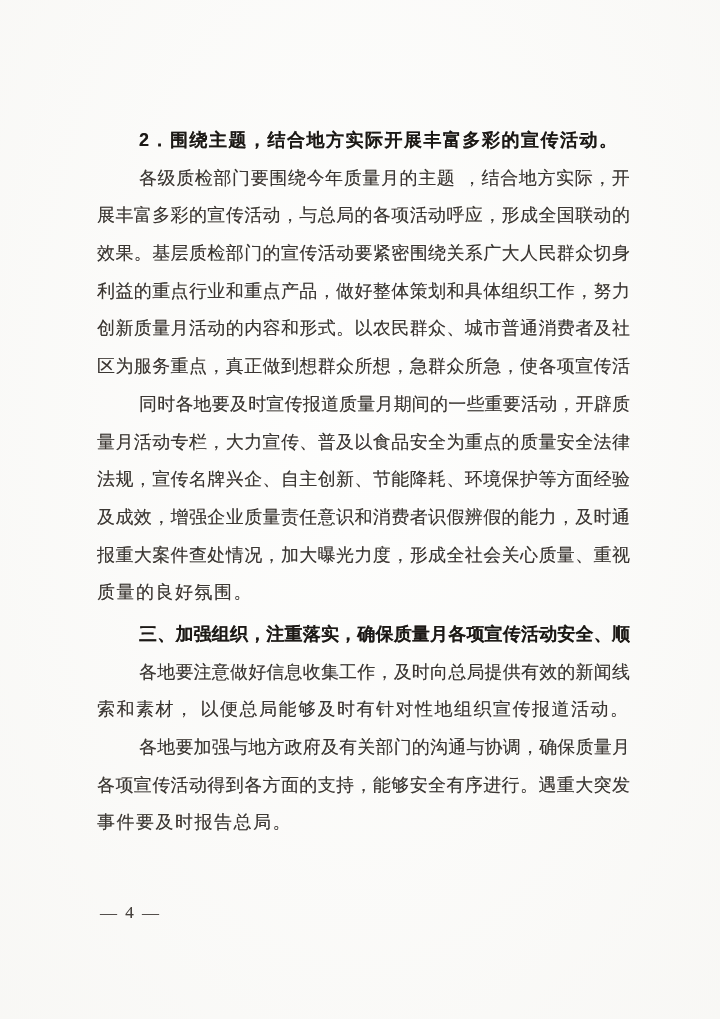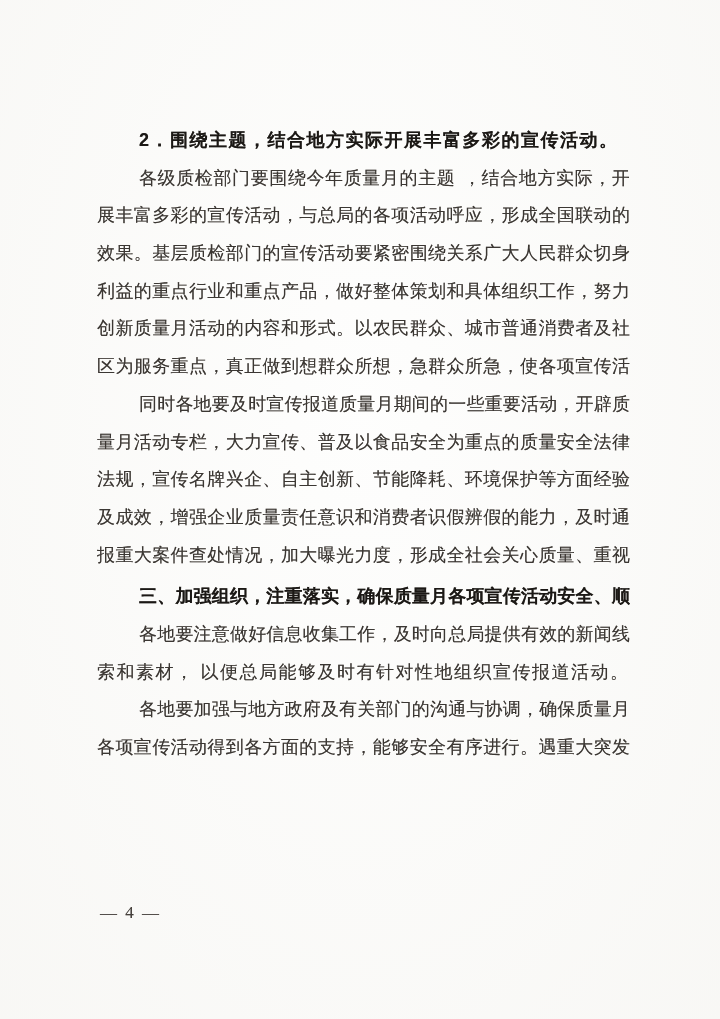--- a/index.html
+++ b/index.html
@@ -409,20 +409,21 @@
           <span>社</span>
           <span>会</span>
           <span>关</span>
           <span>心</span>
           <span>质</span>
           <span>量</span>
           <span>、</span>
           <span>重</span>
           <span>视</span>
         </div>
+        <div class="line">质量的良好氛围。</div>
       </div>
       <div class="para heading">
         <div class="line fill indent">
           <span>三</span>
           <span>、</span>
           <span>加</span>
           <span>强</span>
           <span>组</span>
           <span>织</span>
           <span>，</span>
@@ -534,16 +535,17 @@
           <span>序</span>
           <span>进</span>
           <span>行</span>
           <span>。</span>
           <span>遇</span>
           <span>重</span>
           <span>大</span>
           <span>突</span>
           <span>发</span>
         </div>
+        <div class="line">事件要及时报告总局。</div>
       </div>
     </div>
   <div class="footer">— 4 —</div>
 </div>
 
 </body></html>

